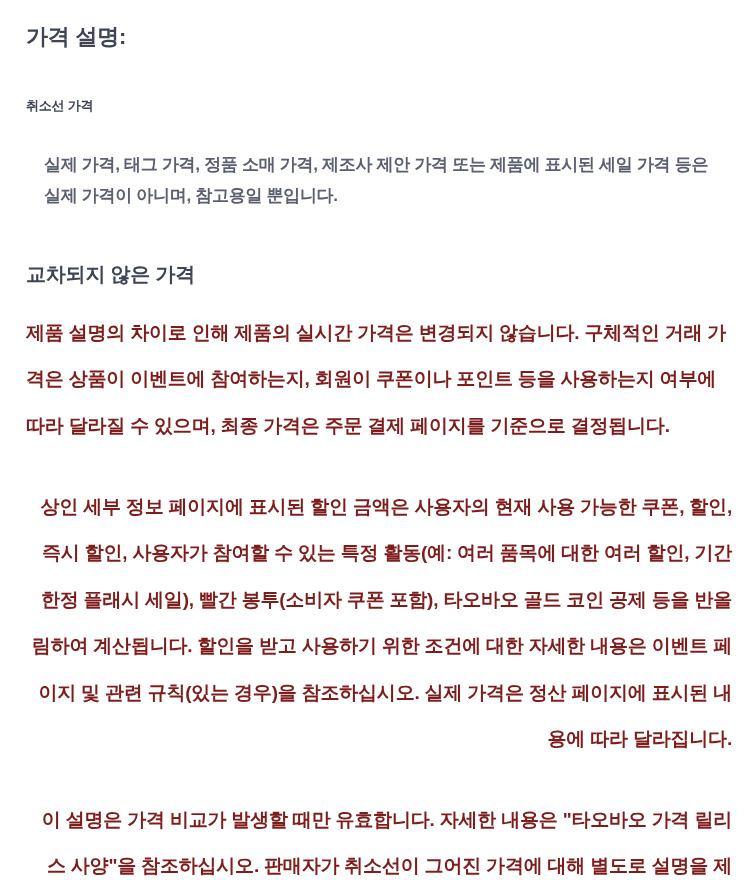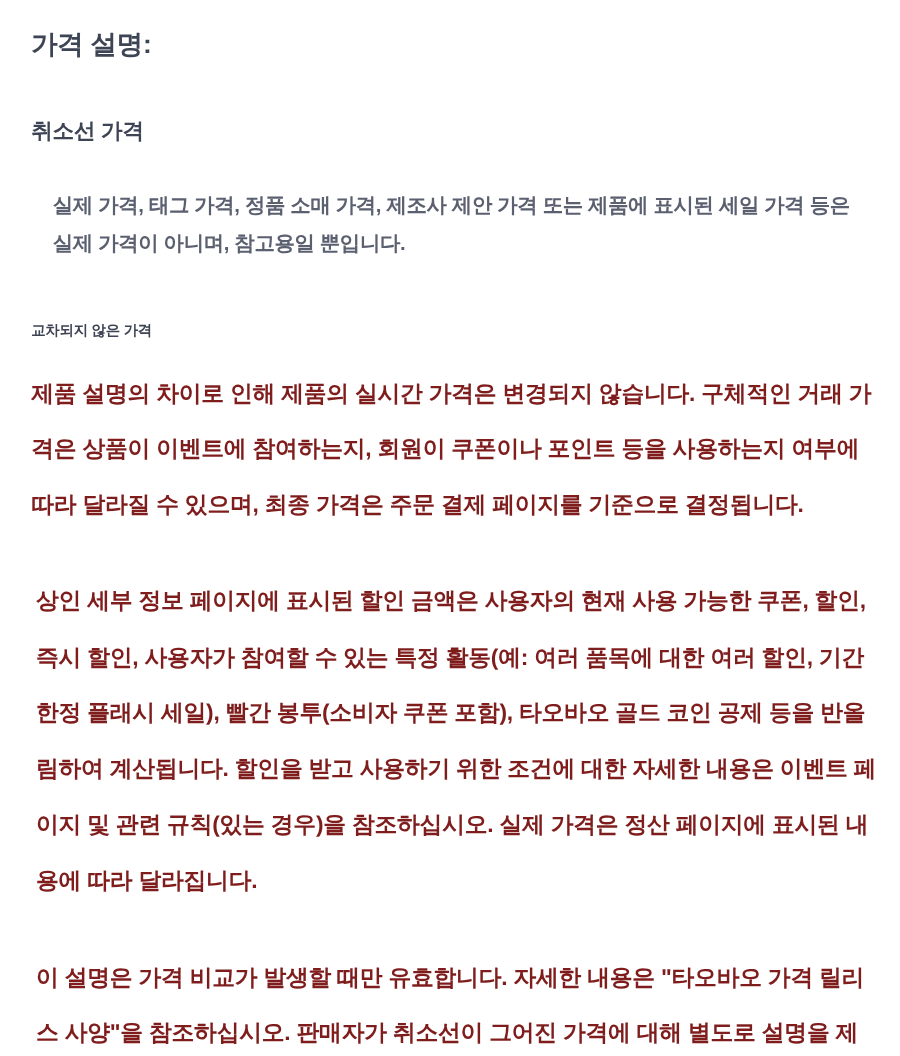--- a/index.html
+++ b/index.html
@@ -23,29 +23,29 @@
   }
   .doc-title {
     font-size: 22px;
     font-weight: bold;
     color: #3d4454;
     letter-spacing: -0.2px;
     margin: 0 0 0 0;
     line-height: 1.4;
   }
   .section-heading {
-    font-size: 18px;
+    font-size: 13px;
     font-weight: bold;
     color: #3d4454;
     margin: 0;
     line-height: 1.4;
     letter-spacing: -0.2px;
   }
   .sub-heading {
-    font-size: 12px;
+    font-size: 20px;
     font-weight: bold;
     color: #3d4454;
     margin: 0;
     line-height: 1.4;
     letter-spacing: -0.2px;
   }
   .lead-paragraph {
     font-size: 17px;
     font-weight: bold;
     color: #5b6070;
@@ -57,20 +57,21 @@
   .body-paragraph {
     font-size: 19px;
     font-weight: bold;
     color: #7f1d1d;
     line-height: 2.45;
     margin: 0;
     letter-spacing: -0.2px;
   }
   .body-paragraph.indent {
     padding-left: 4px;
+    text-align: right;
   }
   .spacer-title { height: 44px; }
   .spacer-a { height: 22px; }
   .spacer-b { height: 36px; }
   .spacer-c { height: 22px; }
   .spacer-d { height: 34px; }
   .spacer-e { height: 34px; }
   .block { position: relative; }
 </style>
 </head>

